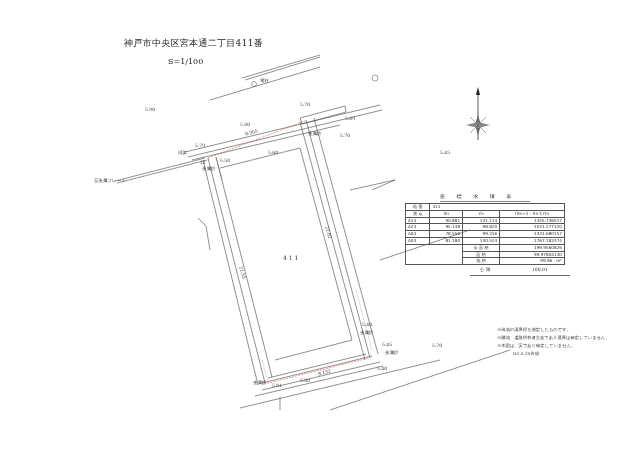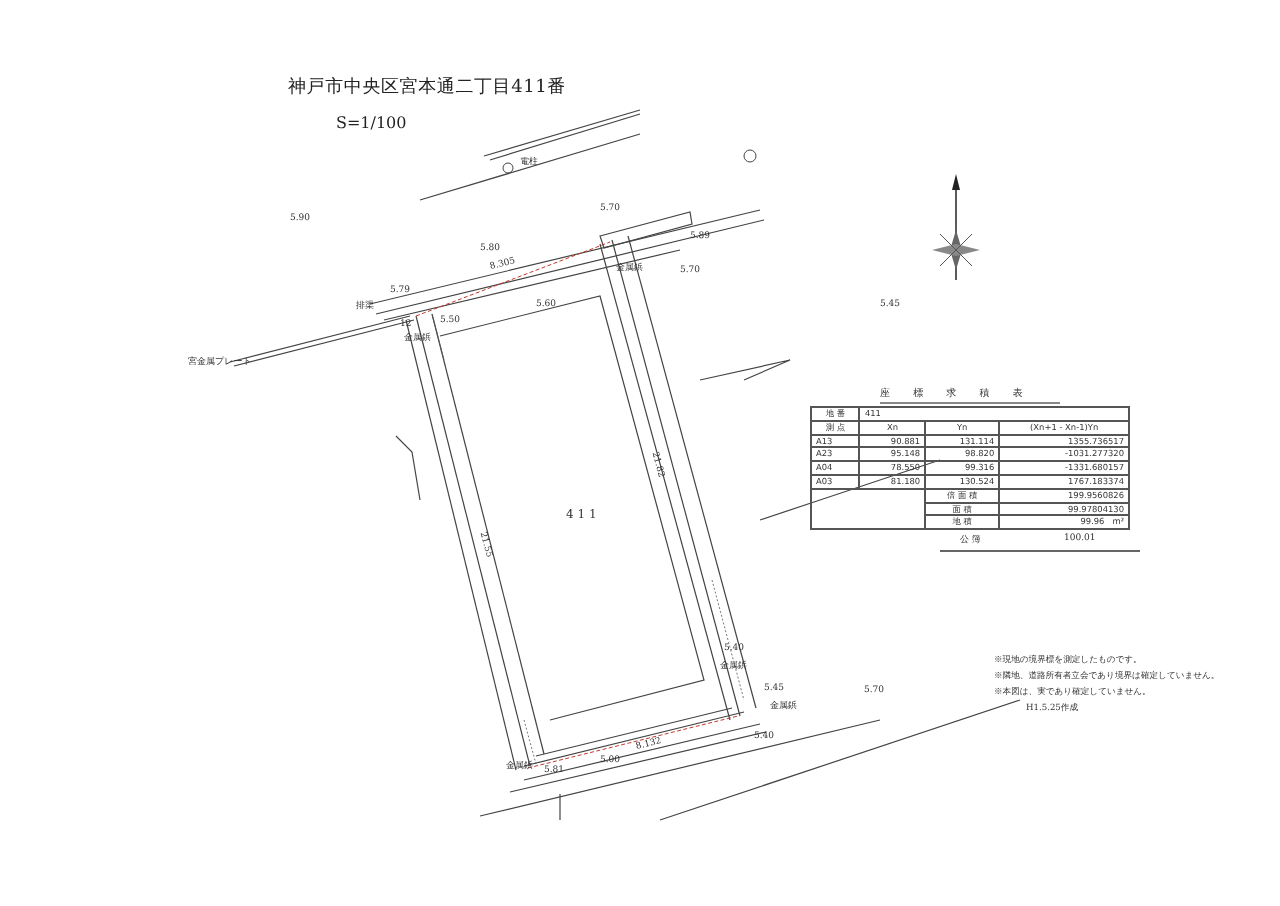--- a/index.html
+++ b/index.html
@@ -1,19 +1,19 @@
 <!DOCTYPE html>
 <html><head>
 <meta charset="utf-8">
 <style>
   html,body{margin:0;padding:0;background:#fff;}
   body{width:640px;height:453px;position:relative;overflow:hidden;font-family:"DejaVu Serif",serif;color:#222;}
   .abs{position:absolute;}
   #drawing{position:absolute;left:0;top:0;width:640px;height:453px;}
-  .title{left:144px;top:37px;font-size:9px;letter-spacing:0.3px;text-align:center;}
+  .title{left:124px;top:37px;font-size:9px;letter-spacing:0.3px;text-align:center;}
   .scale{left:168px;top:57px;font-size:8px;}
   .lbl{font-size:4.5px;color:#333;white-space:nowrap;}
   .lot{font-size:6px;color:#333;}
   
   #coord-title{left:440px;top:193px;font-size:5px;letter-spacing:5px;color:#333;}
   #coord-title-line{left:440px;top:201px;width:90px;height:1px;background:#888;}
   #coord-table{left:405px;top:203px;width:160px;border-collapse:collapse;font-size:4.2px;color:#333;font-family:"DejaVu Sans",sans-serif;}
   #coord-table td{border:0.6px solid #555;padding:0 2px;height:5.8px;line-height:5.8px;white-space:nowrap;}
   #coord-table td.num{text-align:right;}
   #coord-table td.ctr{text-align:center;}

